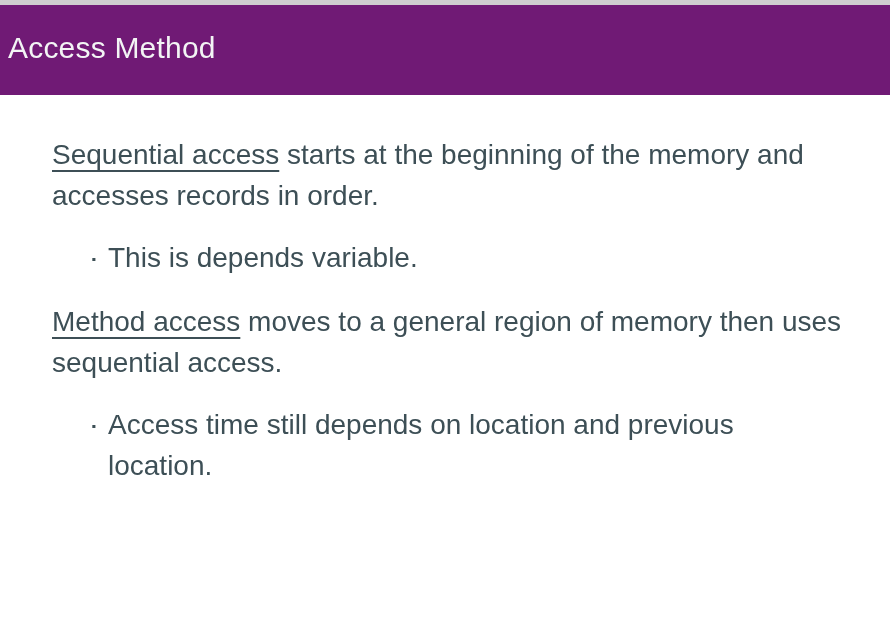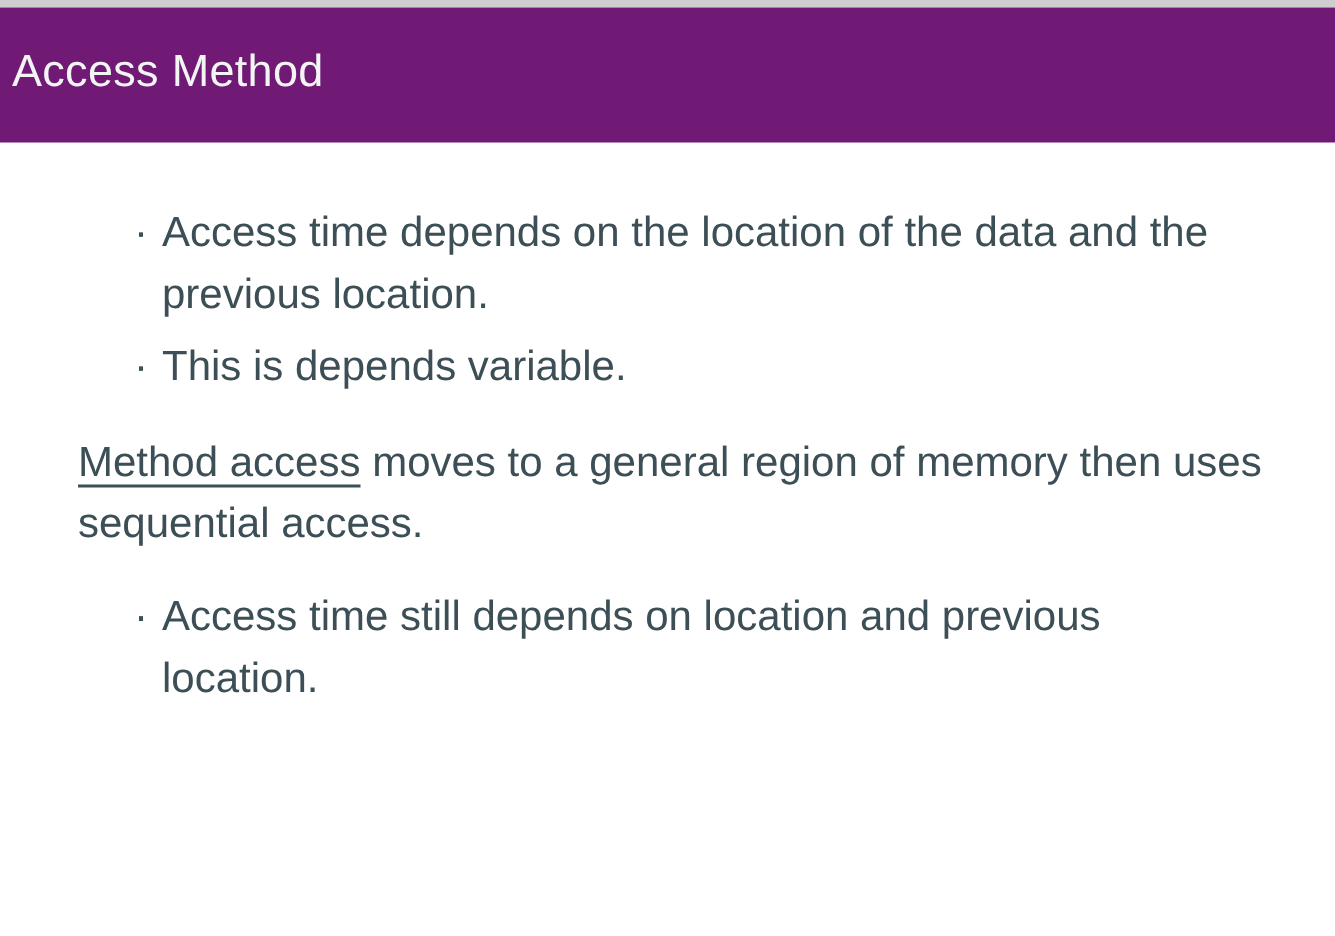--- a/index.html
+++ b/index.html
@@ -77,25 +77,25 @@
 <div class="slide">
 
   <div class="top-strip"></div>
 
   <header class="slide-header">
     <h1 class="slide-title">Access Method</h1>
   </header>
 
   <main class="slide-body">
 
+    <p class="lead-paragraph"><span class="term">Sequential access</span><span> starts at the beginning of the memory and accesses records in order.</span></p>
 
     <ul class="bullet-list">
       <li>
         <span class="bullet-dot">·</span>
-        <span>Access time depends on the location of the data and the previous location.</span>
       </li>
       <li>
         <span class="bullet-dot">·</span>
         <span>This is depends variable.</span>
       </li>
     </ul>
 
     <p class="lead-paragraph"><span class="term">Method access</span><span> moves to a general region of memory then uses sequential access.</span></p>
 
     <ul class="bullet-list">

